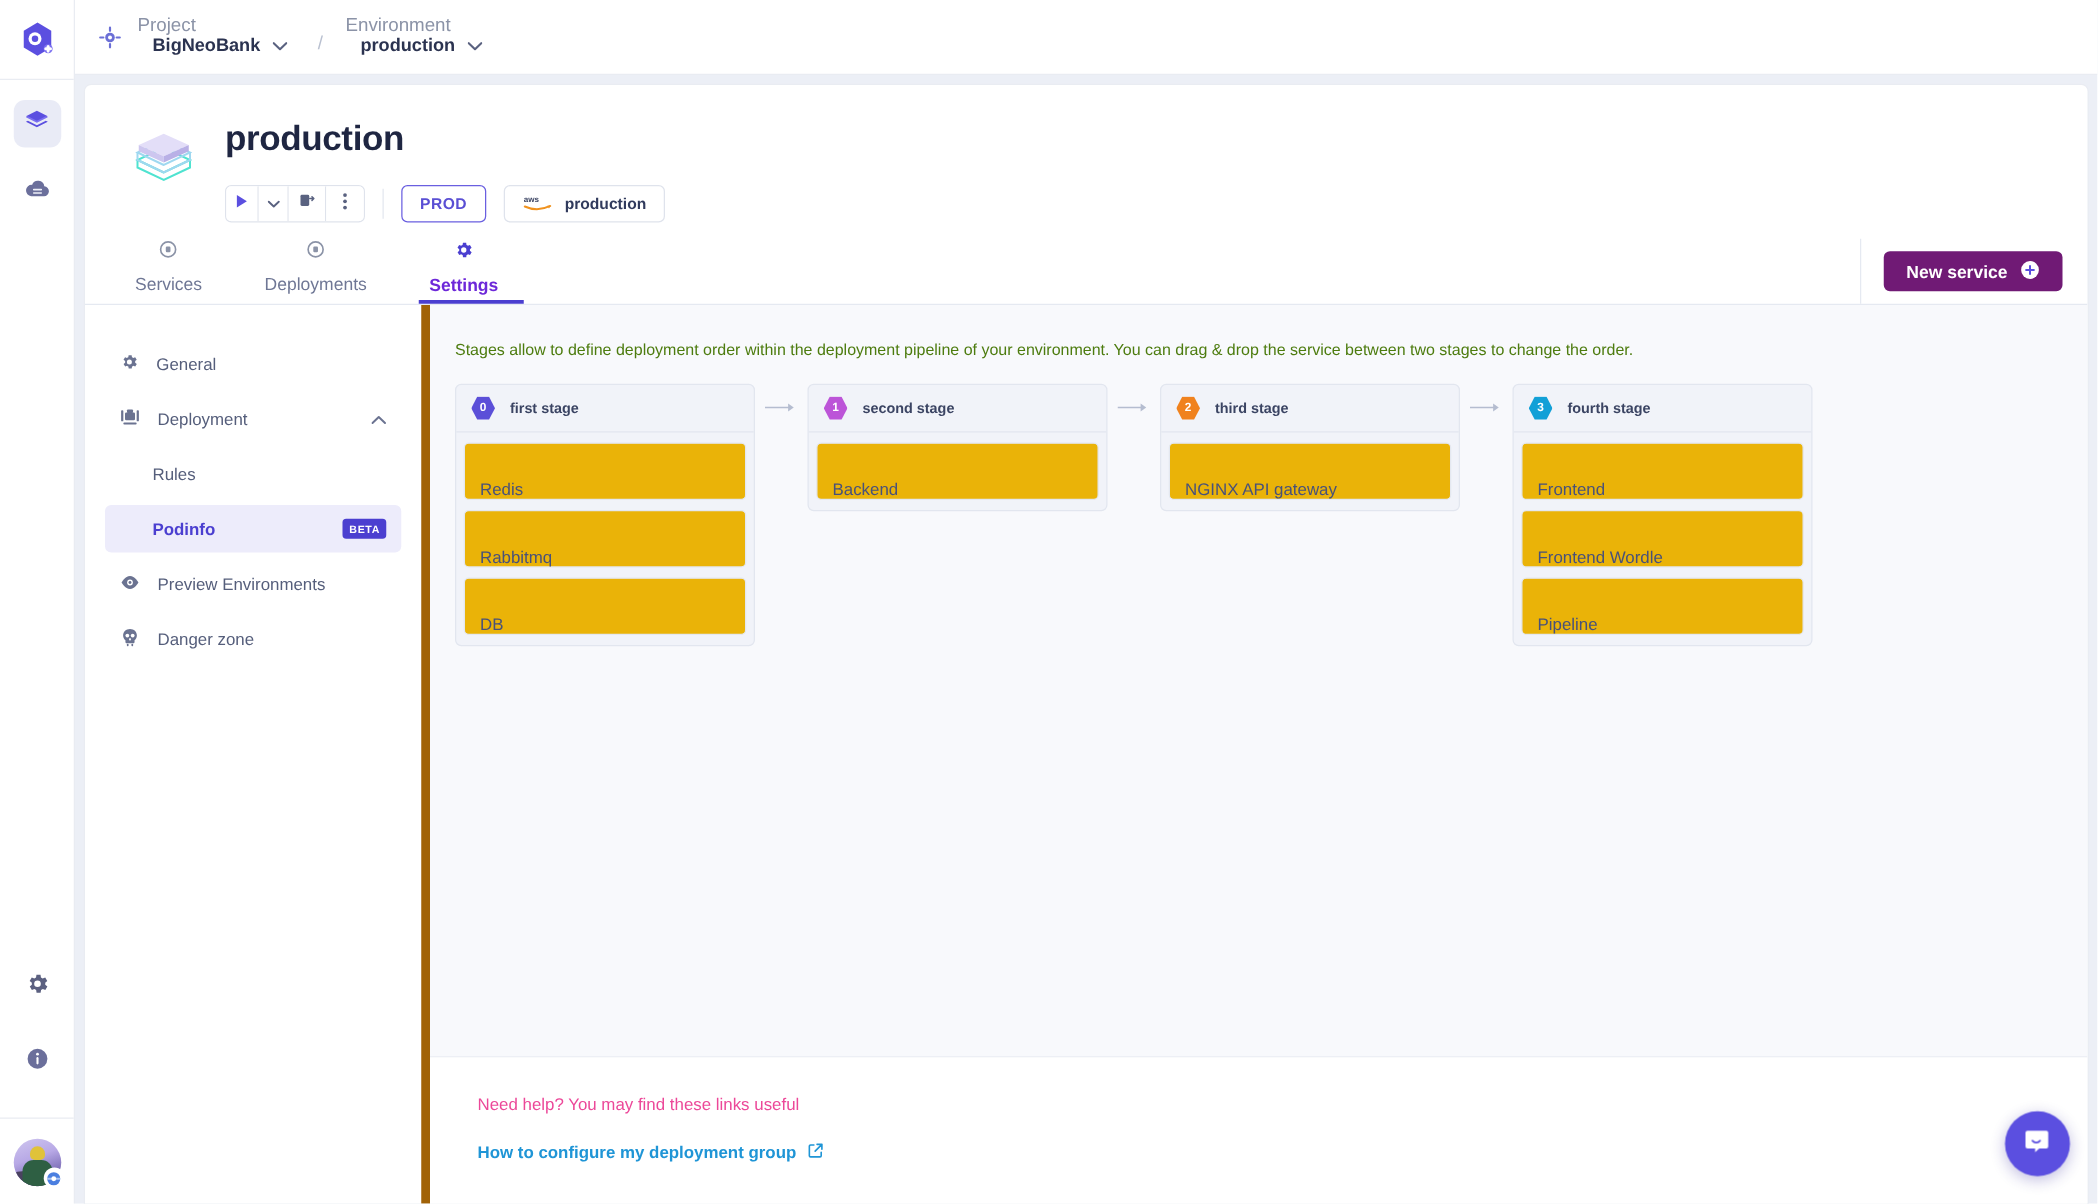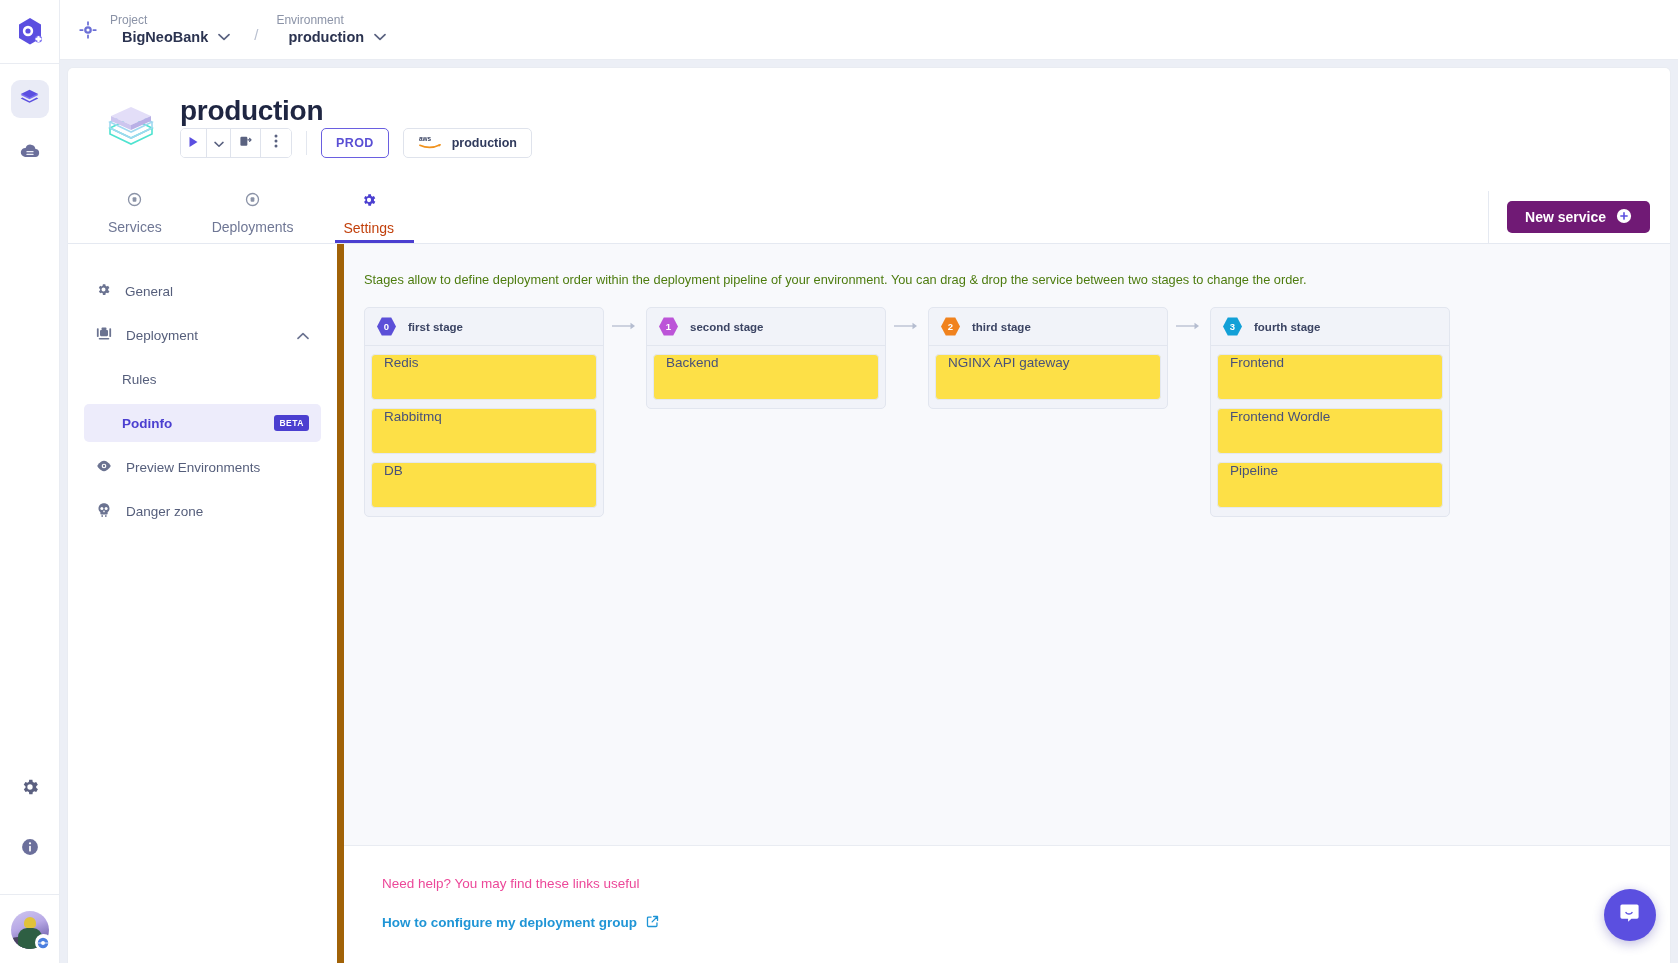--- a/index.html
+++ b/index.html
@@ -80,21 +80,21 @@
     border-bottom: 1px solid #e9ecf2;
     display: flex; align-items: center;
     padding-left: 18px;
     flex: 0 0 60px;
   }
   .crumb-icon { margin-right: 12px; display:flex; }
   .crumb {
     display: flex; flex-direction: column; justify-content: center;
     margin-right: 4px;
   }
-  .crumb-label { font-size: 12px; color: #8b93a7; line-height: 15px; }
+  .crumb-label { font-size: 15px; color: #8b93a7; line-height: 15px; }
   .crumb-value-row { display: flex; align-items: center; gap: 8px; margin-left: 12px; }
   .crumb-value { font-size: 14.5px; font-weight: bold; color: #2b3350; line-height: 18px; }
   .crumb-caret { cursor: pointer; display: flex; padding: 2px; }
   .crumb-slash { color: #b9c0d0; font-size: 15px; margin: 9px 18px 0 18px; }
 
   
   .panel {
     margin: 8px 8px 0 8px;
     background: #fff;
     border-radius: 5px 5px 0 0;
@@ -106,21 +106,21 @@
 
   
   .env-header {
     display: flex; align-items: flex-start;
     padding: 26px 0 0 32px;
     height: 124px;
     flex: 0 0 124px;
   }
   .env-cube { width: 62px; height: 62px; margin-right: 18px; margin-top: 4px; }
   .env-title { font-size: 28px; font-weight: bold; color: #1f2642; line-height: 34px; letter-spacing: -0.3px;}
-  .env-actions { display: flex; align-items: center; margin-top: 0; gap: 0; }
+  .env-actions { display: flex; align-items: center; margin-top: 20px; gap: 0; }
   .btn-group {
     display: flex; align-items: stretch;
     border: 1px solid #dfe3ec; border-radius: 5px; overflow: hidden; height: 30px;
     background: #fff;
   }
   .btn-group > div {
     display: flex; align-items: center; justify-content: center;
     border-right: 1px solid #dfe3ec; cursor: pointer; background:#fff;
   }
   .btn-group > div:last-child { border-right: none; }
@@ -150,21 +150,21 @@
     padding-left: 32px;
     position: relative;
   }
   .tab {
     display: flex; align-items: center; gap: 9px;
     height: 51px; padding: 0 20px 0 8px; margin-right: 22px;
     font-size: 14px; color: #6f7795; cursor: pointer;
     border-bottom: 3px solid transparent;
     flex-direction: column;
   }
-  .tab.active { color: #c2410c; font-weight: normal; border-bottom-color: #4b3fd0; }
+  .tab.active { color: #6d28d9; font-weight: bold; border-bottom-color: #4b3fd0; }
   .new-service-wrap {
     margin-left: auto; display: flex; align-items: center;
     border-left: 1px solid #e5e9f1; height: 52px; padding: 0 20px 0 18px;
   }
   .new-service-btn {
     background: #701a75; color: #fff; border: none; border-radius: 5px;
     height: 32px; padding: 0 18px; display: flex; align-items: center; gap: 10px;
     font-size: 14px; font-weight: bold; cursor: pointer;
     font-family: "Liberation Sans", sans-serif;
   }
@@ -219,23 +219,23 @@
     border-bottom: 1px solid #e2e6ef;
   }
   .hexbadge {
     width: 19px; height: 19px;
     display: flex; align-items: center; justify-content: center;
     color: #fff; font-size: 9.5px; font-weight: bold;
     clip-path: polygon(25% 2%, 75% 2%, 100% 50%, 75% 98%, 25% 98%, 0% 50%);
   }
   .stage-name { font-size: 11.5px; font-weight: bold; color: #3b4463; }
   .svc-card {
-    background: #fde047; border: 1px solid #e4e8f0; border-radius: 4px;
+    background: #eab308; border: 1px solid #e4e8f0; border-radius: 4px;
     margin: 8px 6px 0 6px; height: 46px;
-    display: flex; align-items: flex-start; padding: 0 12px;
+    display: flex; align-items: flex-end; padding: 0 12px;
     font-size: 13.5px; color: #48517a; cursor: grab;
   }
   .arrow {
     width: 42px; height: 38px;
     display: flex; align-items: center; justify-content: center;
   }
 
   .help-area {
     background: #fff;
     flex: 0 0 117px;

